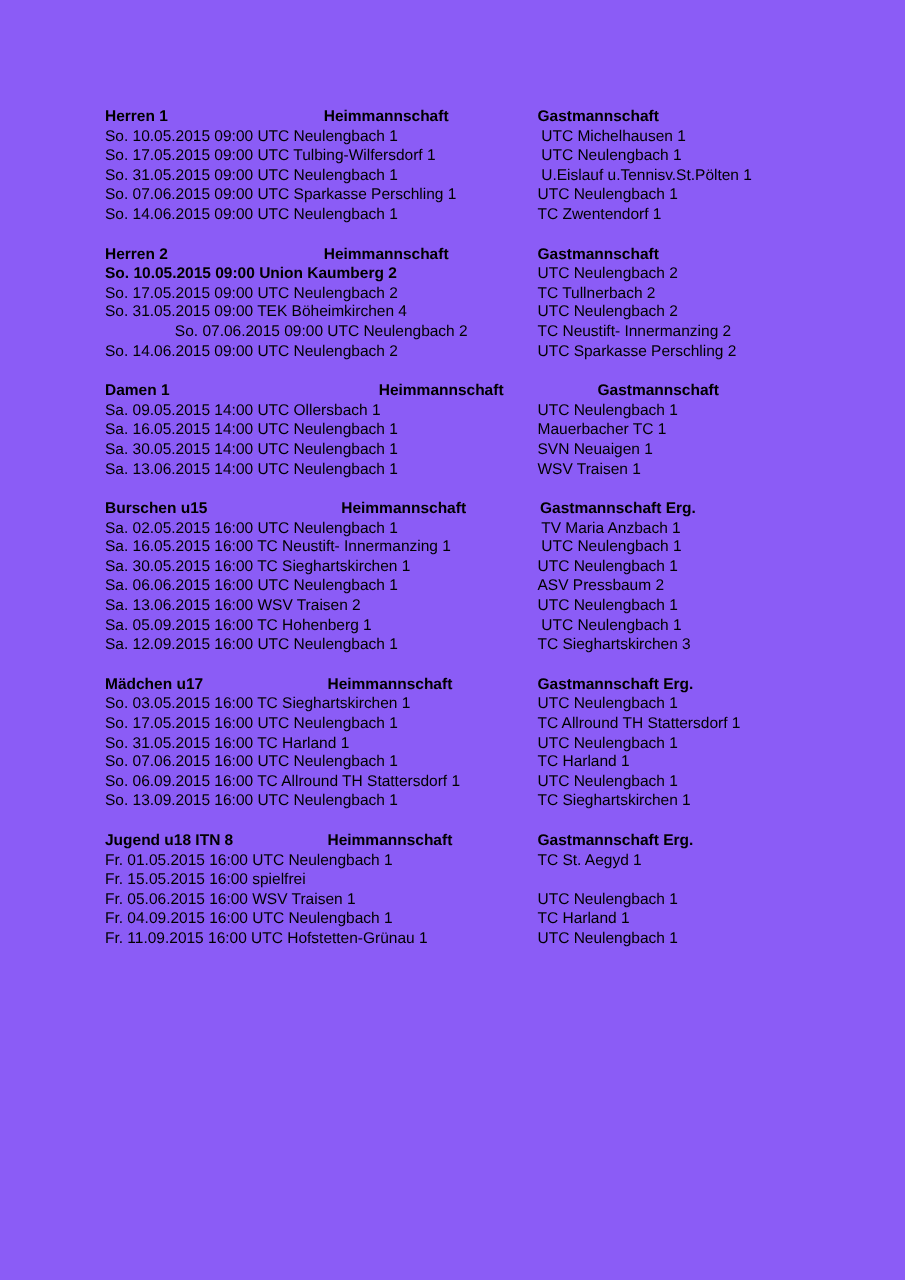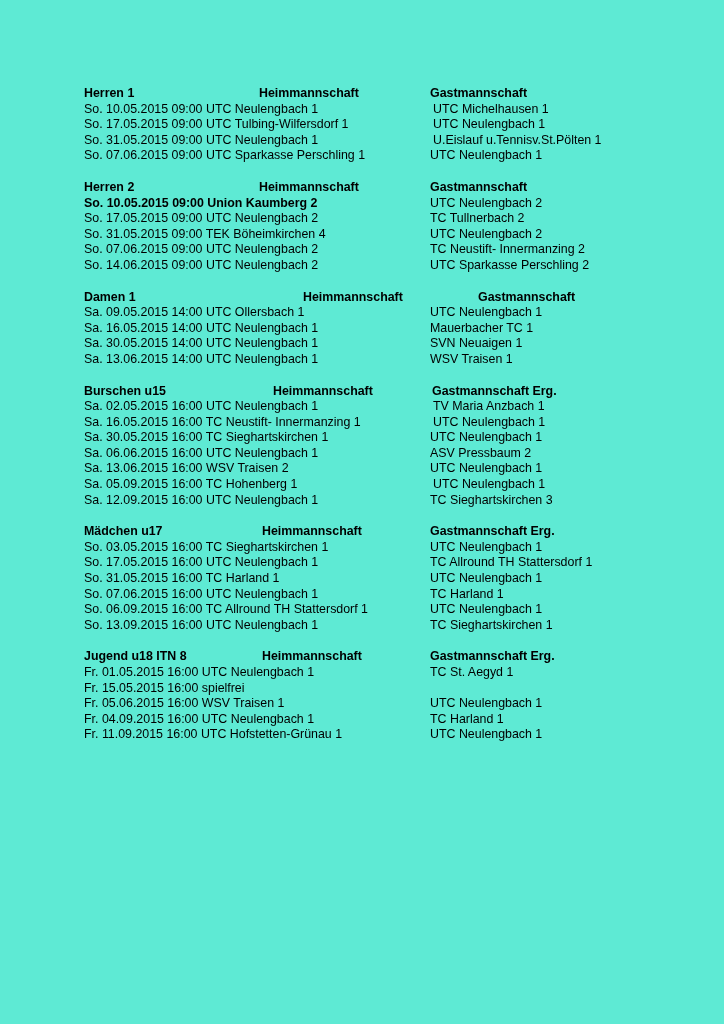--- a/index.html
+++ b/index.html
@@ -11,21 +11,21 @@
     width: 724px;
     height: 1024px;
     font-family: "Liberation Sans", sans-serif;
     color: #000000;
     -webkit-font-smoothing: antialiased;
   }
   .page {
     position: relative;
     width: 724px;
     height: 1024px;
-    background: #5eead4;
+    background: #8b5cf6;
     overflow: hidden;
   }
   .sheet {
     position: absolute;
     left: 84px;
     top: 86px;
     width: 600px;
   }
   .section {
     margin-bottom: 16px;
@@ -58,27 +58,28 @@
 <body>
 
 <div class="page">
   <div class="sheet" id="sheet">
       <div class="section">
         <div class="row header"><span class="col c-title" style="width: 175px;">Herren 1</span><span class="col c-home" style="width: 171px;">Heimmannschaft</span><span class="col c-guest">Gastmannschaft</span></div>
         <div class="row"><span class="col c-match" style="width: 349px;">So. 10.05.2015 09:00 UTC Neulengbach 1</span><span class="col c-guest">UTC Michelhausen 1</span></div>
         <div class="row"><span class="col c-match" style="width: 349px;">So. 17.05.2015 09:00 UTC Tulbing-Wilfersdorf 1</span><span class="col c-guest">UTC Neulengbach 1</span></div>
         <div class="row"><span class="col c-match" style="width: 349px;">So. 31.05.2015 09:00 UTC Neulengbach 1</span><span class="col c-guest">U.Eislauf u.Tennisv.St.Pölten 1</span></div>
         <div class="row"><span class="col c-match" style="width: 346px;">So. 07.06.2015 09:00 UTC Sparkasse Perschling 1</span><span class="col c-guest">UTC Neulengbach 1</span></div>
+        <div class="row"><span class="col c-match" style="width: 346px;">So. 14.06.2015 09:00 UTC Neulengbach 1</span><span class="col c-guest">TC Zwentendorf 1</span></div>
       </div>
       <div class="section">
         <div class="row header"><span class="col c-title" style="width: 175px;">Herren 2</span><span class="col c-home" style="width: 171px;">Heimmannschaft</span><span class="col c-guest">Gastmannschaft</span></div>
         <div class="row"><span class="col c-match" style="width: 346px; font-weight: bold;">So. 10.05.2015 09:00 Union Kaumberg 2</span><span class="col c-guest">UTC Neulengbach 2</span></div>
         <div class="row"><span class="col c-match" style="width: 346px;">So. 17.05.2015 09:00 UTC Neulengbach 2</span><span class="col c-guest">TC Tullnerbach 2</span></div>
         <div class="row"><span class="col c-match" style="width: 346px;">So. 31.05.2015 09:00 TEK Böheimkirchen 4</span><span class="col c-guest">UTC Neulengbach 2</span></div>
-        <div class="row"><span class="col c-match" style="width: 346px;">So. 07.06.2015 09:00 UTC Neulengbach 2</span><span class="col c-guest">TC Neustift- Innermanzing 2</span></div>
+        <div class="row"><span class="col c-match" style="width: 346px; text-align: center;">So. 07.06.2015 09:00 UTC Neulengbach 2</span><span class="col c-guest">TC Neustift- Innermanzing 2</span></div>
         <div class="row"><span class="col c-match" style="width: 346px;">So. 14.06.2015 09:00 UTC Neulengbach 2</span><span class="col c-guest">UTC Sparkasse Perschling 2</span></div>
       </div>
       <div class="section">
         <div class="row header"><span class="col c-title" style="width: 219px;">Damen 1</span><span class="col c-home" style="width: 175px;">Heimmannschaft</span><span class="col c-guest">Gastmannschaft</span></div>
         <div class="row"><span class="col c-match" style="width: 346px;">Sa. 09.05.2015 14:00 UTC Ollersbach 1</span><span class="col c-guest">UTC Neulengbach 1</span></div>
         <div class="row"><span class="col c-match" style="width: 346px;">Sa. 16.05.2015 14:00 UTC Neulengbach 1</span><span class="col c-guest">Mauerbacher TC 1</span></div>
         <div class="row"><span class="col c-match" style="width: 346px;">Sa. 30.05.2015 14:00 UTC Neulengbach 1</span><span class="col c-guest">SVN Neuaigen 1</span></div>
         <div class="row"><span class="col c-match" style="width: 346px;">Sa. 13.06.2015 14:00 UTC Neulengbach 1</span><span class="col c-guest">WSV Traisen 1</span></div>
       </div>
       <div class="section">

